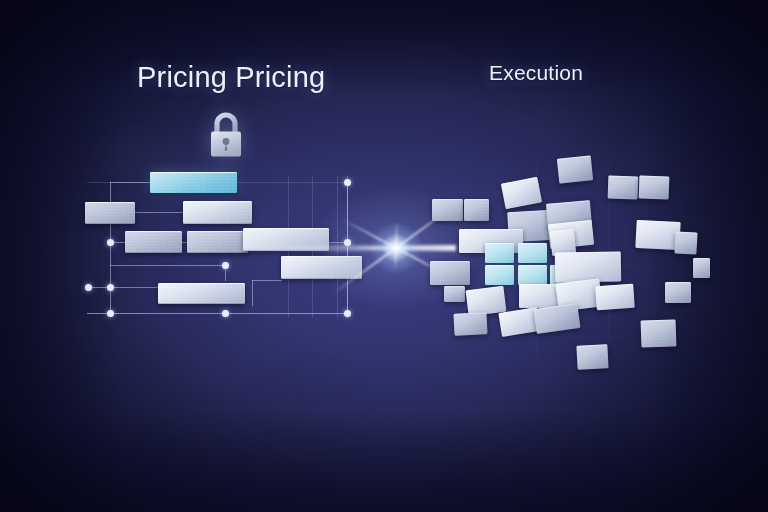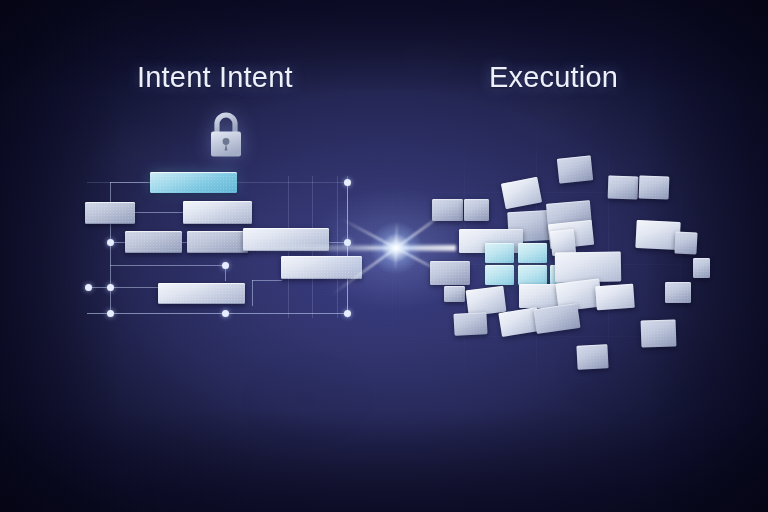--- a/index.html
+++ b/index.html
@@ -380,16 +380,16 @@
         <stop offset="0%" stop-color="#d4dbeb"></stop>
         <stop offset="100%" stop-color="#9aa4bf"></stop>
       </linearGradient>
     </defs>
     <path d="M11 25 V16 a9 9 0 0 1 18 0 V25" fill="none" stroke="url(#shk)" stroke-width="5.2" stroke-linecap="round"></path>
     <rect x="5" y="23.5" width="30" height="25" rx="2.2" fill="url(#lkg)"></rect>
     <circle cx="20" cy="33.5" r="3.4" fill="#6e7791"></circle>
     <path d="M20 35.5 l-1.5 7 h3 z" fill="#6e7791"></path>
   </svg>
 
-  <div class="heading" id="h-left" style="left: 137px; top: 61px; font-size: 29px;">Intent Intent</div>
-  <div class="heading" id="h-right" style="left: 489px; top: 61px; font-size: 29px;">Execution</div>
+  <div class="heading" id="h-left" style="left: 137px; top: 61px; font-size: 29px;">Pricing Pricing</div>
+  <div class="heading" id="h-right" style="left: 489px; top: 61px; font-size: 21px;">Execution</div>
 
 </div>
 
 </body></html>

